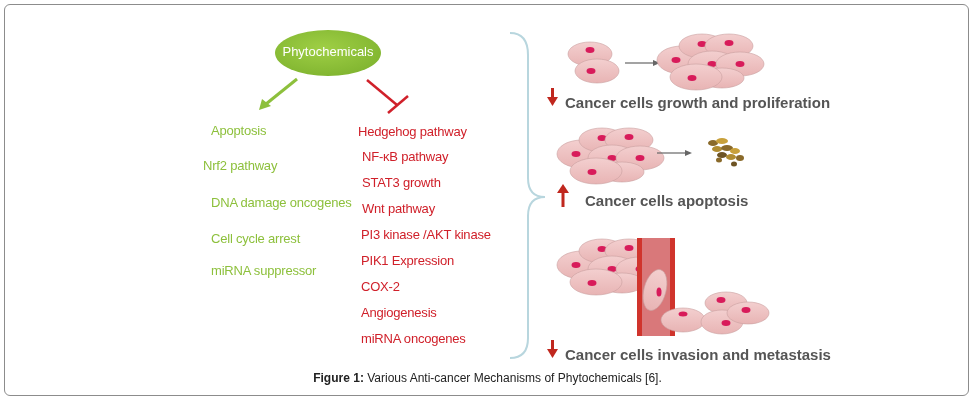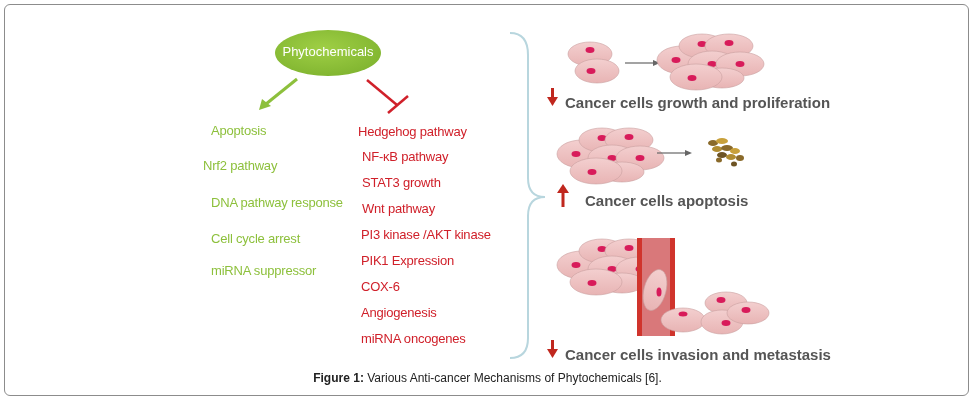--- a/index.html
+++ b/index.html
@@ -155,31 +155,31 @@
   <g>
     <rect x="551" y="340" width="3" height="10" fill="#c0271e"></rect>
     <polygon points="547,349 558,349 552.5,358" fill="#c0271e"></polygon>
   </g>
 </svg>
 
 <div class="ellipse-label">Phytochemicals</div>
 
 <div class="list-item green" style="left:211px; top:123px;">Apoptosis</div>
 <div class="list-item green" style="left:203px; top:158px;">Nrf2 pathway</div>
-<div class="list-item green" style="left:211px; top:195px;">DNA pathway response</div>
+<div class="list-item green" style="left:211px; top:195px;">DNA damage oncogenes</div>
 <div class="list-item green" style="left:211px; top:231px;">Cell cycle arrest</div>
 <div class="list-item green" style="left:211px; top:263px;">miRNA suppressor</div>
 
 <div class="list-item red" style="left:358px; top:124px;">Hedgehog pathway</div>
 <div class="list-item red" style="left:362px; top:149px;">NF-κB  pathway</div>
 <div class="list-item red" style="left:362px; top:175px;">STAT3 growth</div>
 <div class="list-item red" style="left:362px; top:201px;">Wnt pathway</div>
 <div class="list-item red" style="left:361px; top:227px;">PI3 kinase /AKT kinase</div>
 <div class="list-item red" style="left:361px; top:253px;">PIK1 Expression</div>
-<div class="list-item red" style="left:361px; top:279px;">COX-6</div>
+<div class="list-item red" style="left:361px; top:279px;">COX-2</div>
 <div class="list-item red" style="left:361px; top:305px;">Angiogenesis</div>
 <div class="list-item red" style="left:361px; top:331px;">miRNA oncogenes</div>
 
 <div class="effect-label" style="left:565px; top:94px;">Cancer cells growth and proliferation</div>
 <div class="effect-label" style="left:585px; top:192px;">Cancer cells apoptosis</div>
 <div class="effect-label" style="left:565px; top:346px;">Cancer cells invasion and metastasis</div>
 
 <div class="caption">
   <b>Figure 1:</b><span> Various Anti-cancer Mechanisms of Phytochemicals [6].</span>
 </div>

